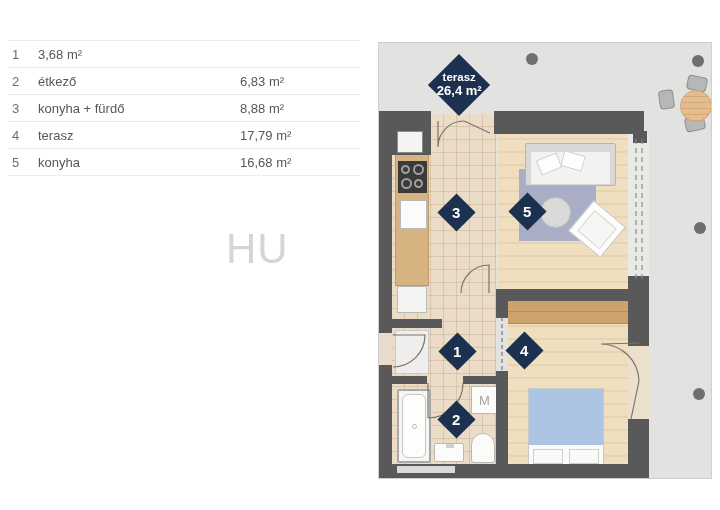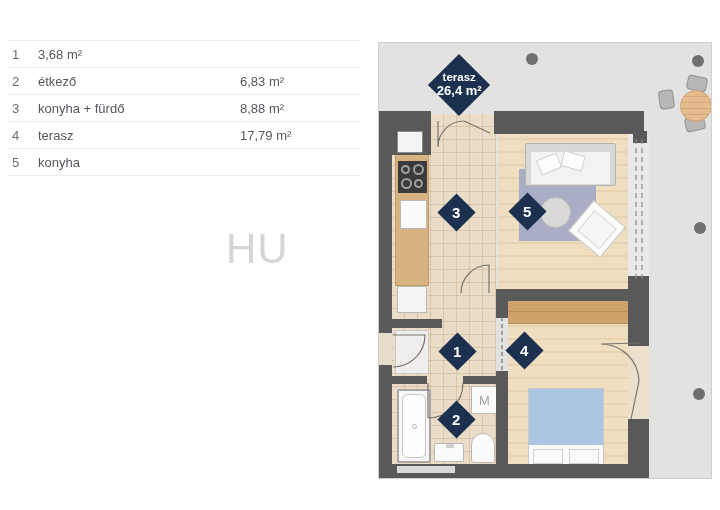--- a/index.html
+++ b/index.html
@@ -54,20 +54,21 @@
     <span class="area">8,88 m²</span>
   </div>
   <div class="lrow">
     <span class="num">4</span>
     <span class="name">terasz</span>
     <span class="area">17,79 m²</span>
   </div>
   <div class="lrow">
     <span class="num">5</span>
     <span class="name">konyha</span>
+    <span class="area">16,68 m²</span>
   </div>
 </div>
 
 <div class="plan">
 
   <div class="abs floor-tile" style="left:13px;top:71px;width:104px;height:350px"></div>
   <div class="abs floor-wood" style="left:119px;top:71px;width:130px;height:175px"></div>
   <div class="abs floor-wood" style="left:129px;top:258px;width:120px;height:163px"></div>
   <div class="abs" style="left:249px;top:91px;width:21px;height:142px;background:#e9e9e7;z-index:1"></div>
   <div class="abs" style="left:249px;top:303px;width:21px;height:73px;background:#ece0cc;z-index:1"></div>

